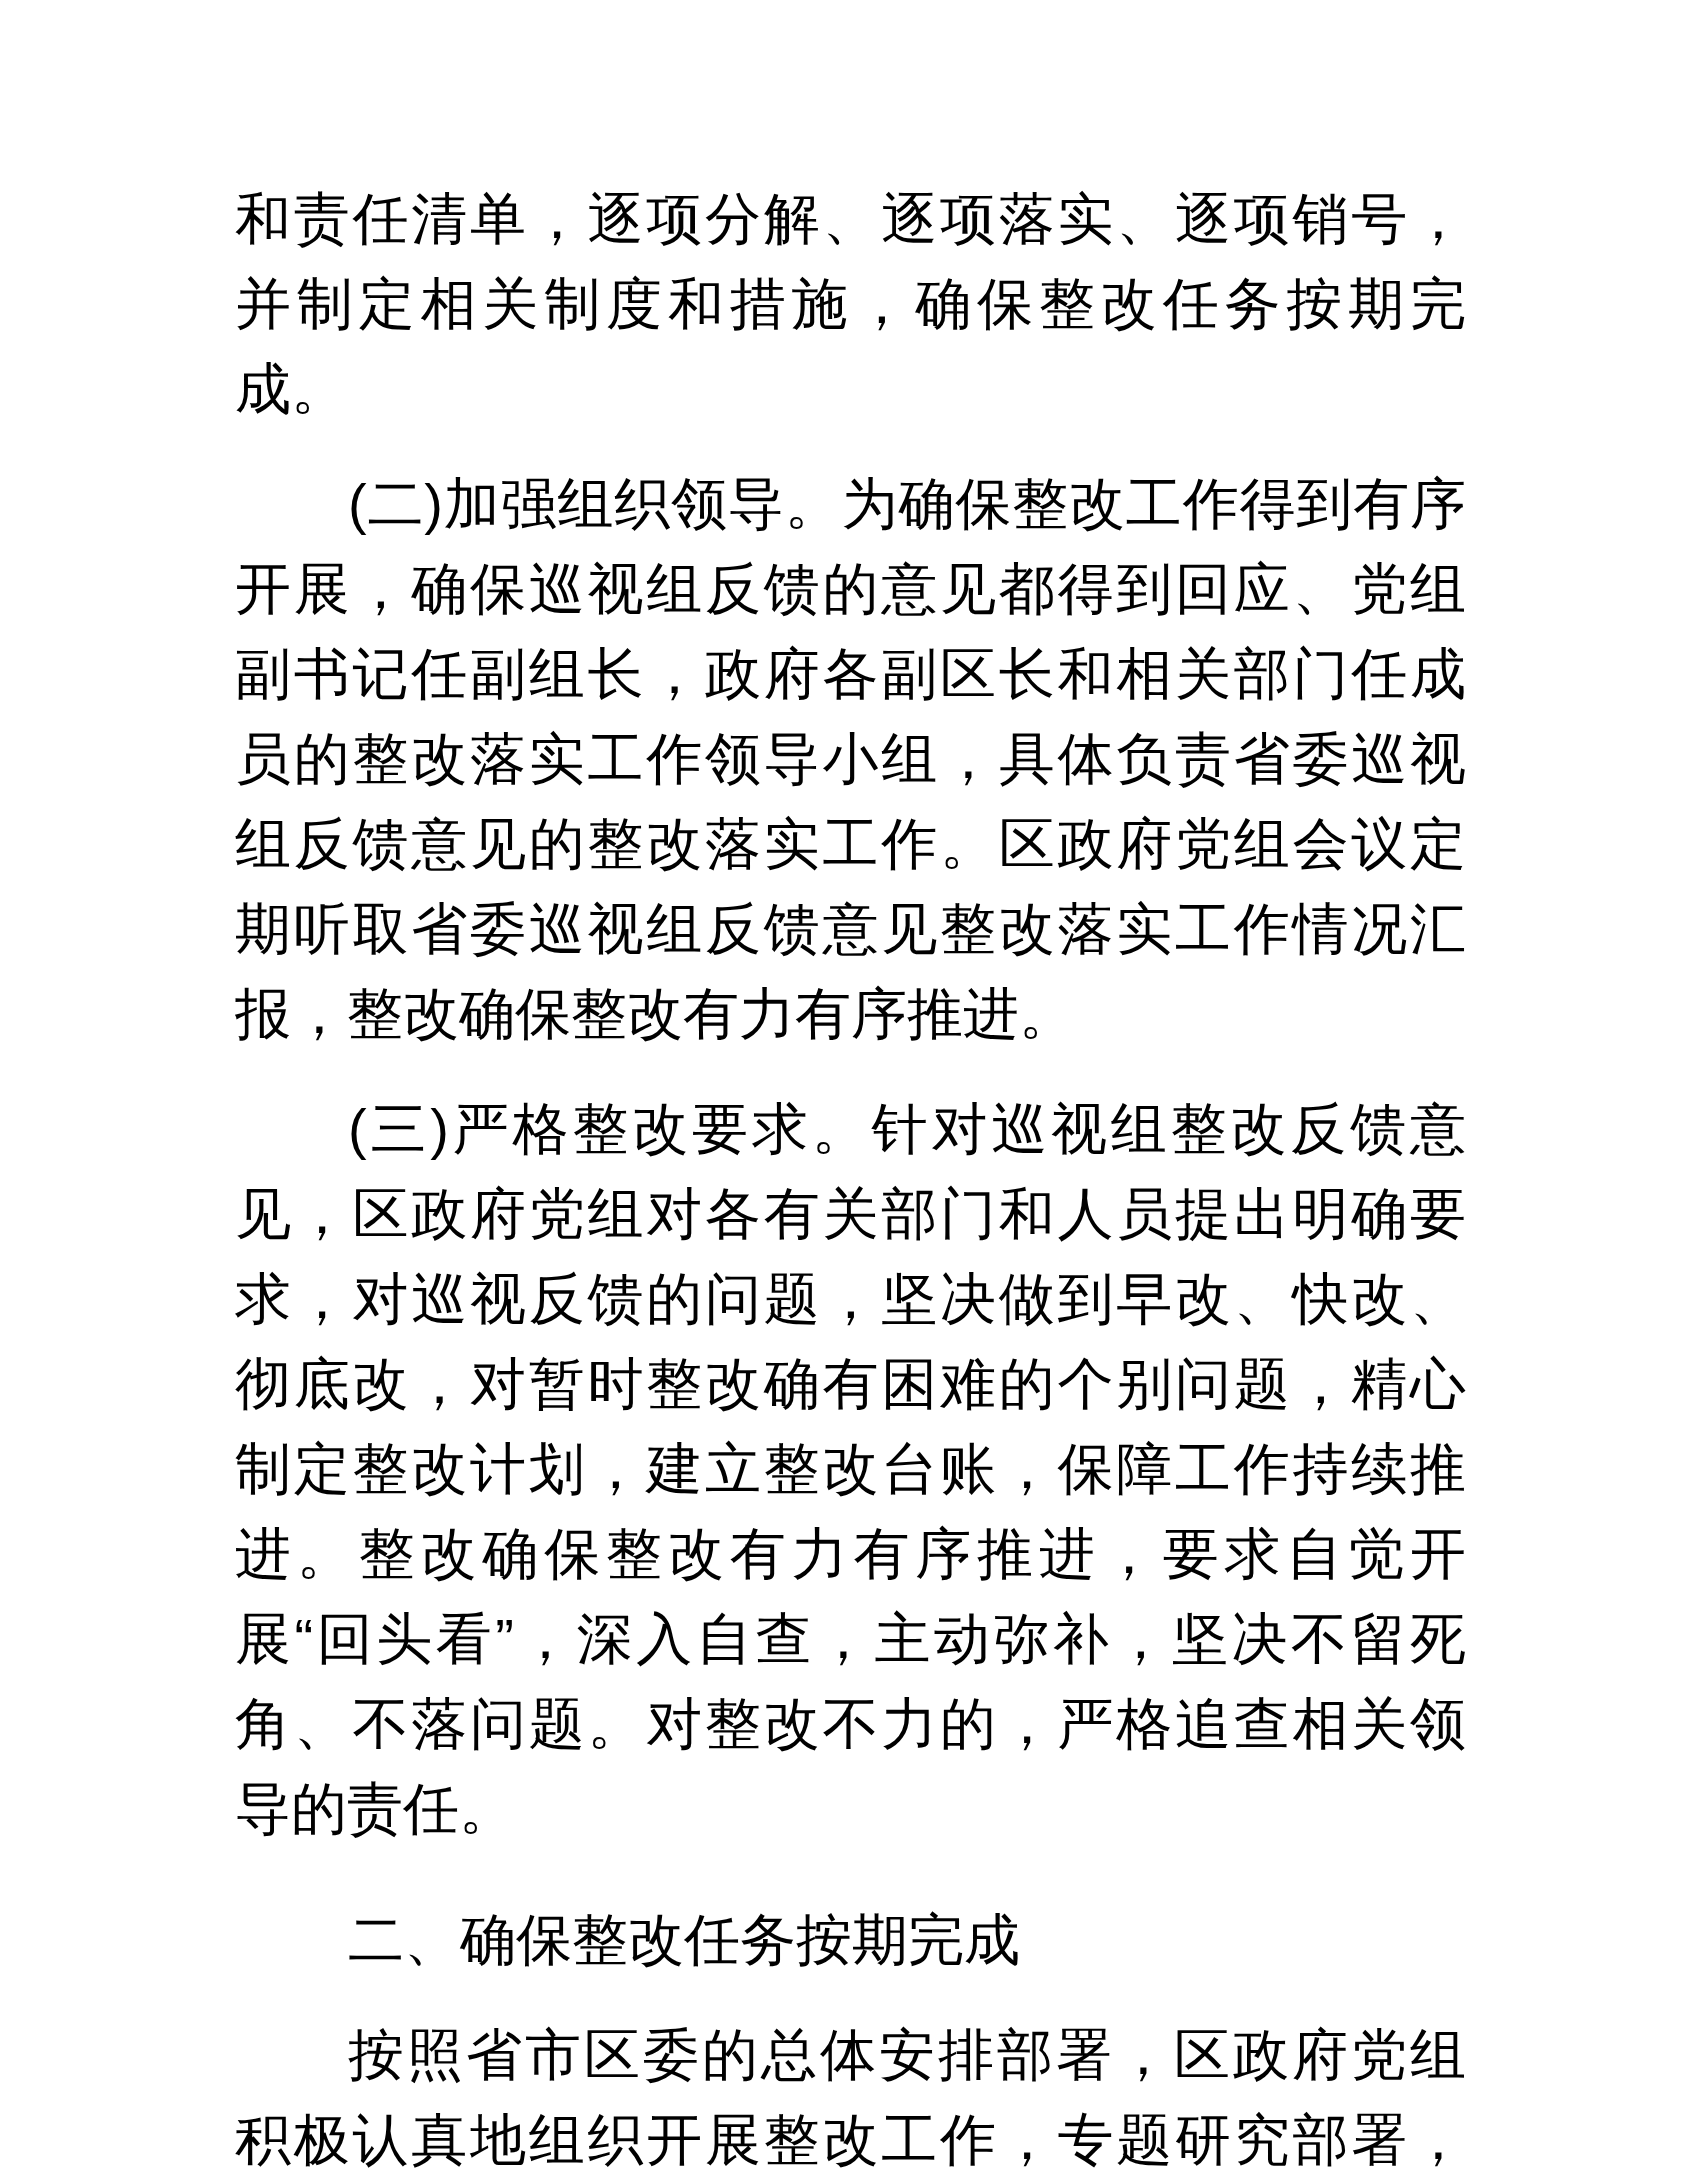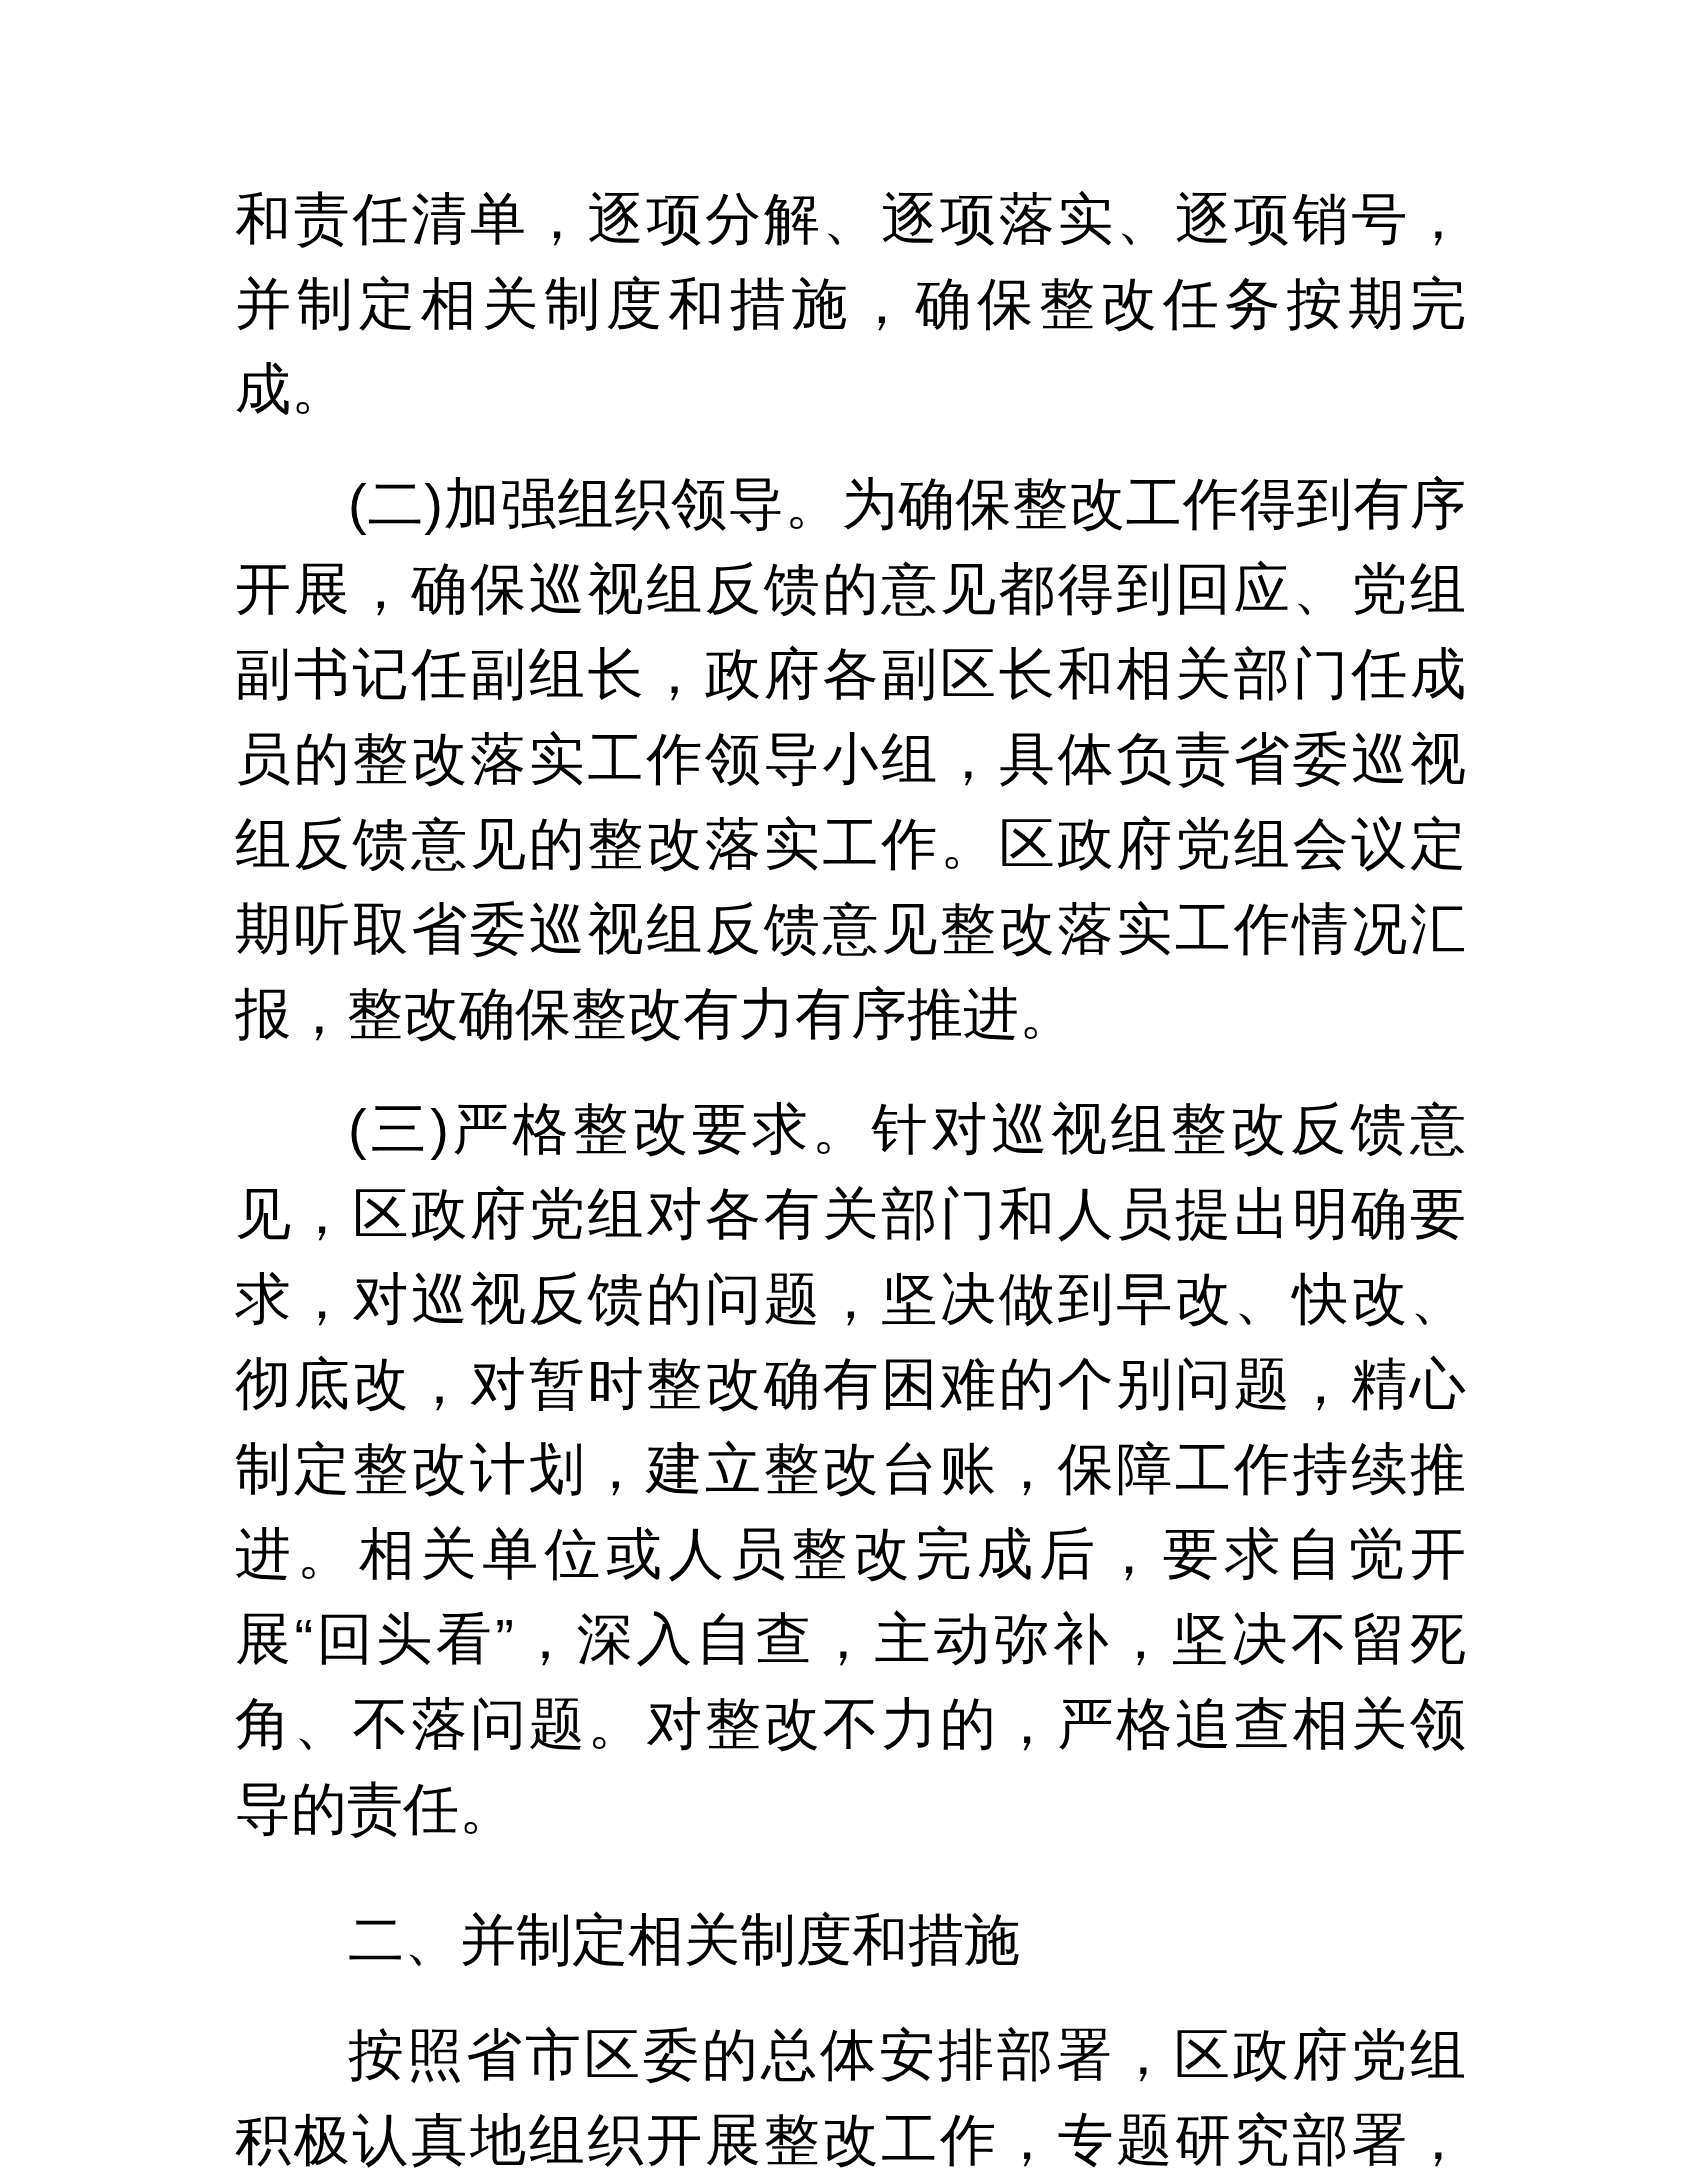--- a/index.html
+++ b/index.html
@@ -62,25 +62,25 @@
   <div class="content">
 
     <p class="para">和责任清单，逐项分解、逐项落实、逐项销号，并制定相关制度和措施，确保整改任务按期完成。</p>
 
     <div class="spacer-sm"></div>
 
     <p class="para indent">(二)加强组织领导。为确保整改工作得到有序开展，确保巡视组反馈的意见都得到回应、党组副书记任副组长，政府各副区长和相关部门任成员的整改落实工作领导小组，具体负责省委巡视组反馈意见的整改落实工作。区政府党组会议定期听取省委巡视组反馈意见整改落实工作情况汇报，整改确保整改有力有序推进。</p>
 
     <div class="spacer-sm"></div>
 
-    <p class="para indent">(三)严格整改要求。针对巡视组整改反馈意见，区政府党组对各有关部门和人员提出明确要求，对巡视反馈的问题，坚决做到早改、快改、彻底改，对暂时整改确有困难的个别问题，精心制定整改计划，建立整改台账，保障工作持续推进。相关单位或人员整改完成后，要求自觉开展“回头看”，深入自查，主动弥补，坚决不留死角、不落问题。对整改不力的，严格追查相关领导的责任。</p>
+    <p class="para indent">(三)严格整改要求。针对巡视组整改反馈意见，区政府党组对各有关部门和人员提出明确要求，对巡视反馈的问题，坚决做到早改、快改、彻底改，对暂时整改确有困难的个别问题，精心制定整改计划，建立整改台账，保障工作持续推进。整改确保整改有力有序推进，要求自觉开展“回头看”，深入自查，主动弥补，坚决不留死角、不落问题。对整改不力的，严格追查相关领导的责任。</p>
 
     <div class="spacer-md"></div>
 
-    <h2 class="heading">二、并制定相关制度和措施</h2>
+    <h2 class="heading">二、确保整改任务按期完成</h2>
 
     <div class="spacer-sm"></div>
 
     <p class="para indent">按照省市区委的总体安排部署，区政府党组积极认真地组织开展整改工作，专题研究部署，明确整改任务，细化工作方案，落实责任单位，倒排整改时限，确保巡视组反馈的意见都得到回应。目前，省委巡视组反馈区 7 类 28 个问题（具体问题共 113 个。其中能够即知即改的 51 个、2 个月内整改到位的 17 个、2 个月内取得阶段性成效并在 6 个月内整改到位的</p>
 
   </div>
 </div>
 
 
 </body></html>

